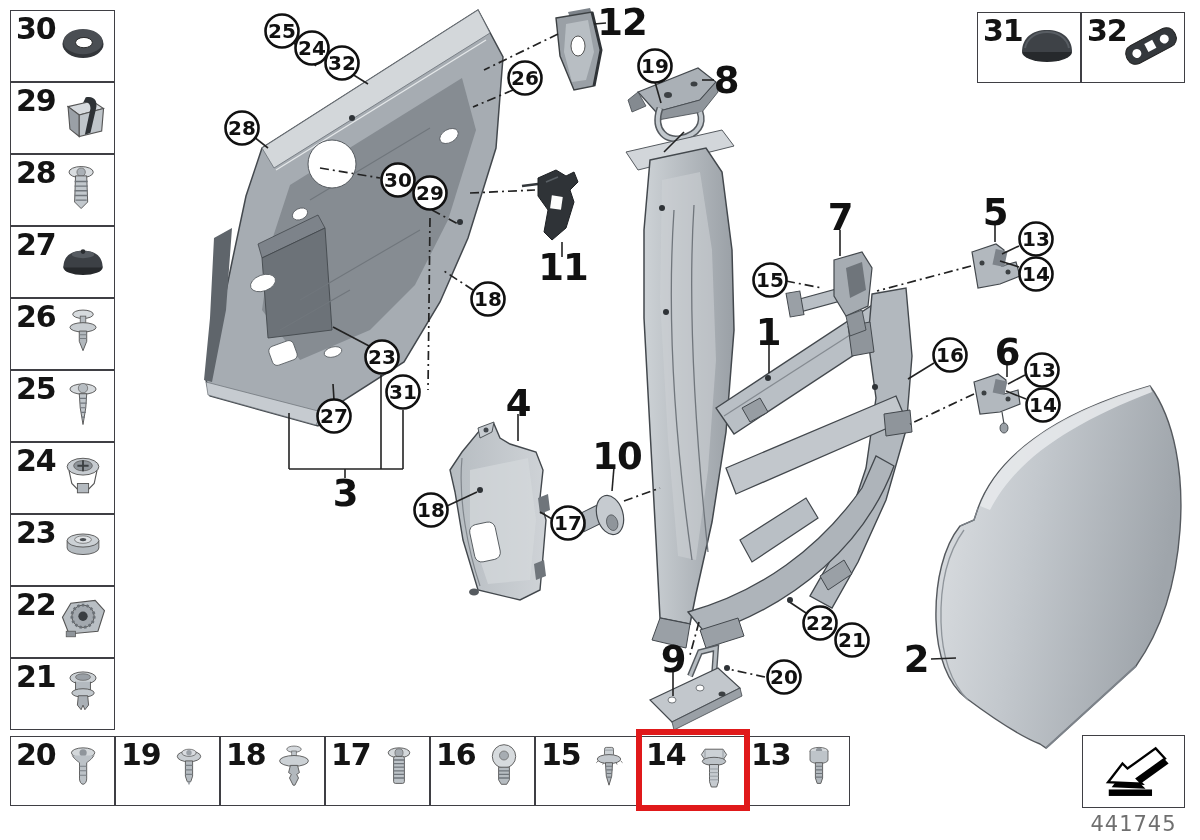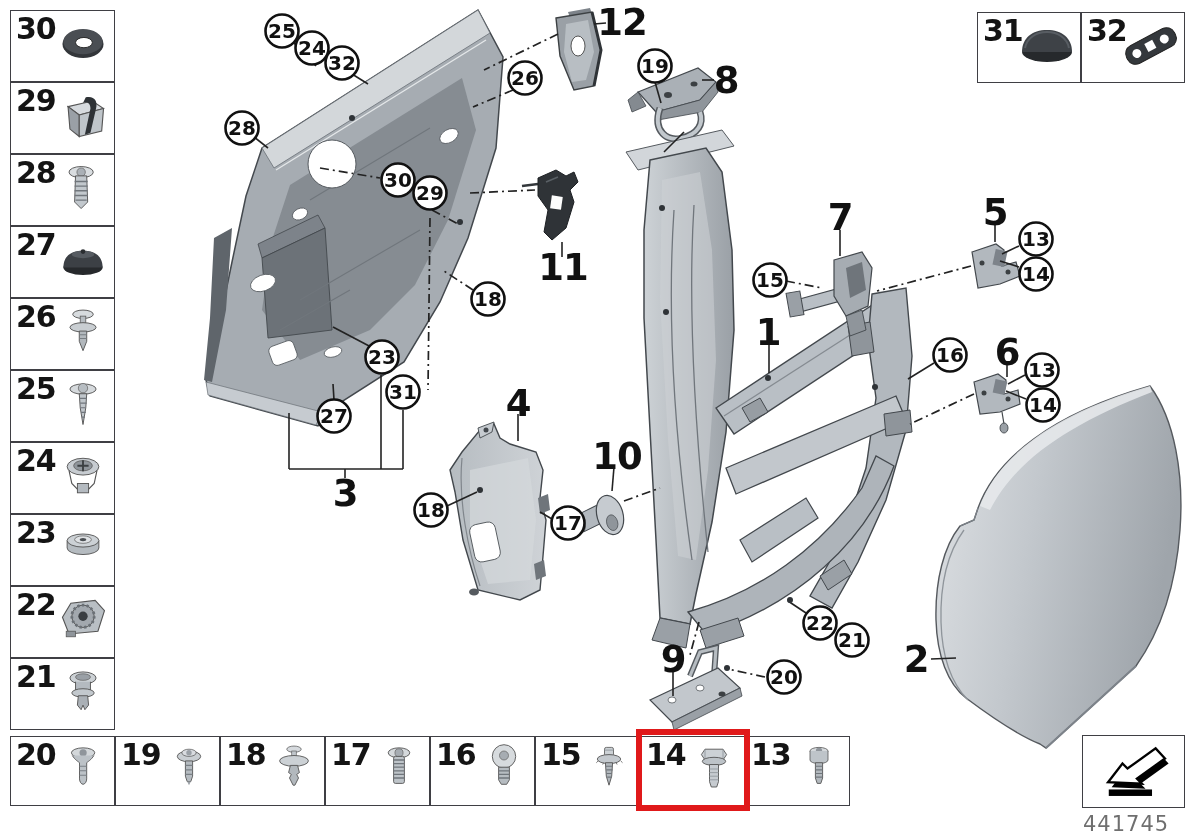--- a/index.html
+++ b/index.html
@@ -16,21 +16,21 @@
   }
   .cell .ic{position:absolute;right:3px;top:3px;bottom:3px;display:flex;align-items:center;}
   #highlight-box{
     position:absolute;border:6px solid #e0191a;box-sizing:border-box;z-index:30;background:transparent;
   }
   #footer-box{
     position:absolute;background:#fff;border:1.6px solid #3f3f44;box-sizing:border-box;
     display:flex;align-items:center;justify-content:center;z-index:5;
   }
   #diagram-number{
-    position:absolute;color:#6f6f6f;font-size:21px;letter-spacing:1px;z-index:5;
+    position:absolute;color:#6f6f6f;font-size:21px;letter-spacing:1px;text-align:center;z-index:5;
   }
   #main-drawing{position:absolute;left:0;top:0;z-index:1;}
   .co-circle{fill:#ffffff;stroke:#111;stroke-width:2.6px;}
   .co-text{font-weight:bold;font-size:20px;fill:#111;text-anchor:middle;}
   .plain-label{font-weight:bold;font-size:37px;fill:#111;text-anchor:middle;letter-spacing:-1px;}
   .ldr-solid{stroke:#222;stroke-width:1.6px;fill:none;}
   .ldr-dash{stroke:#222;stroke-width:1.7px;fill:none;stroke-dasharray:9 4 2 4;}
 </style>
 </head>
 <body>

